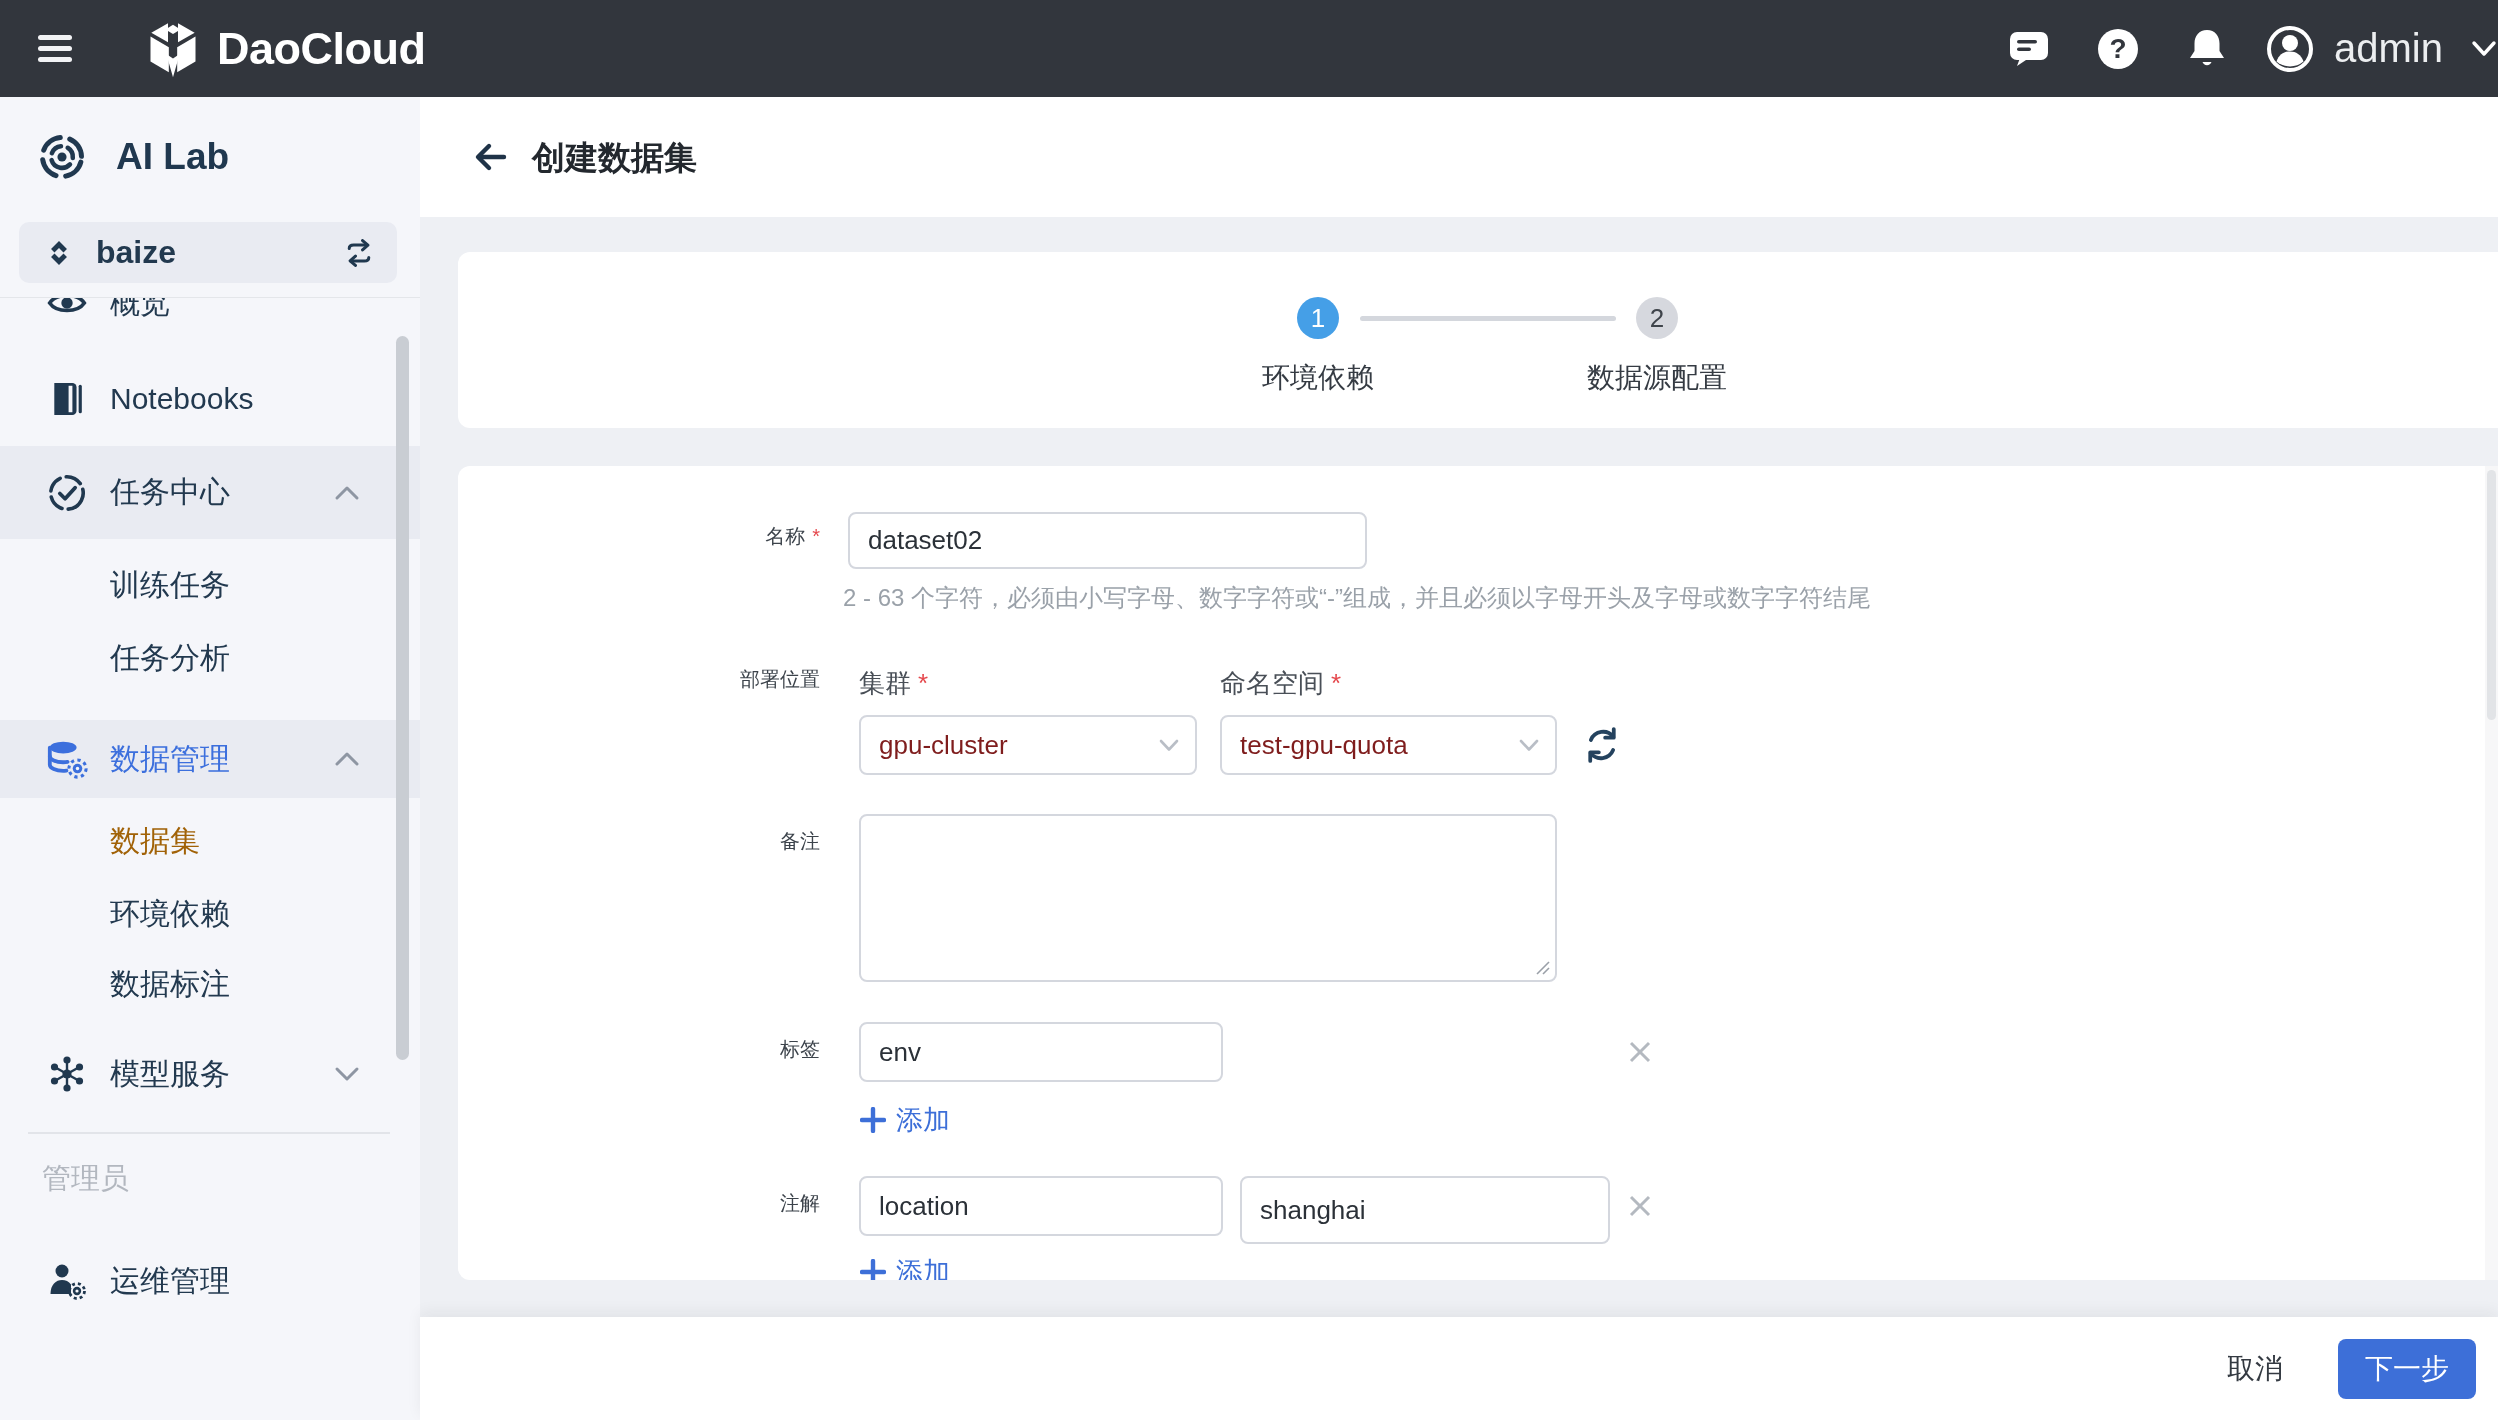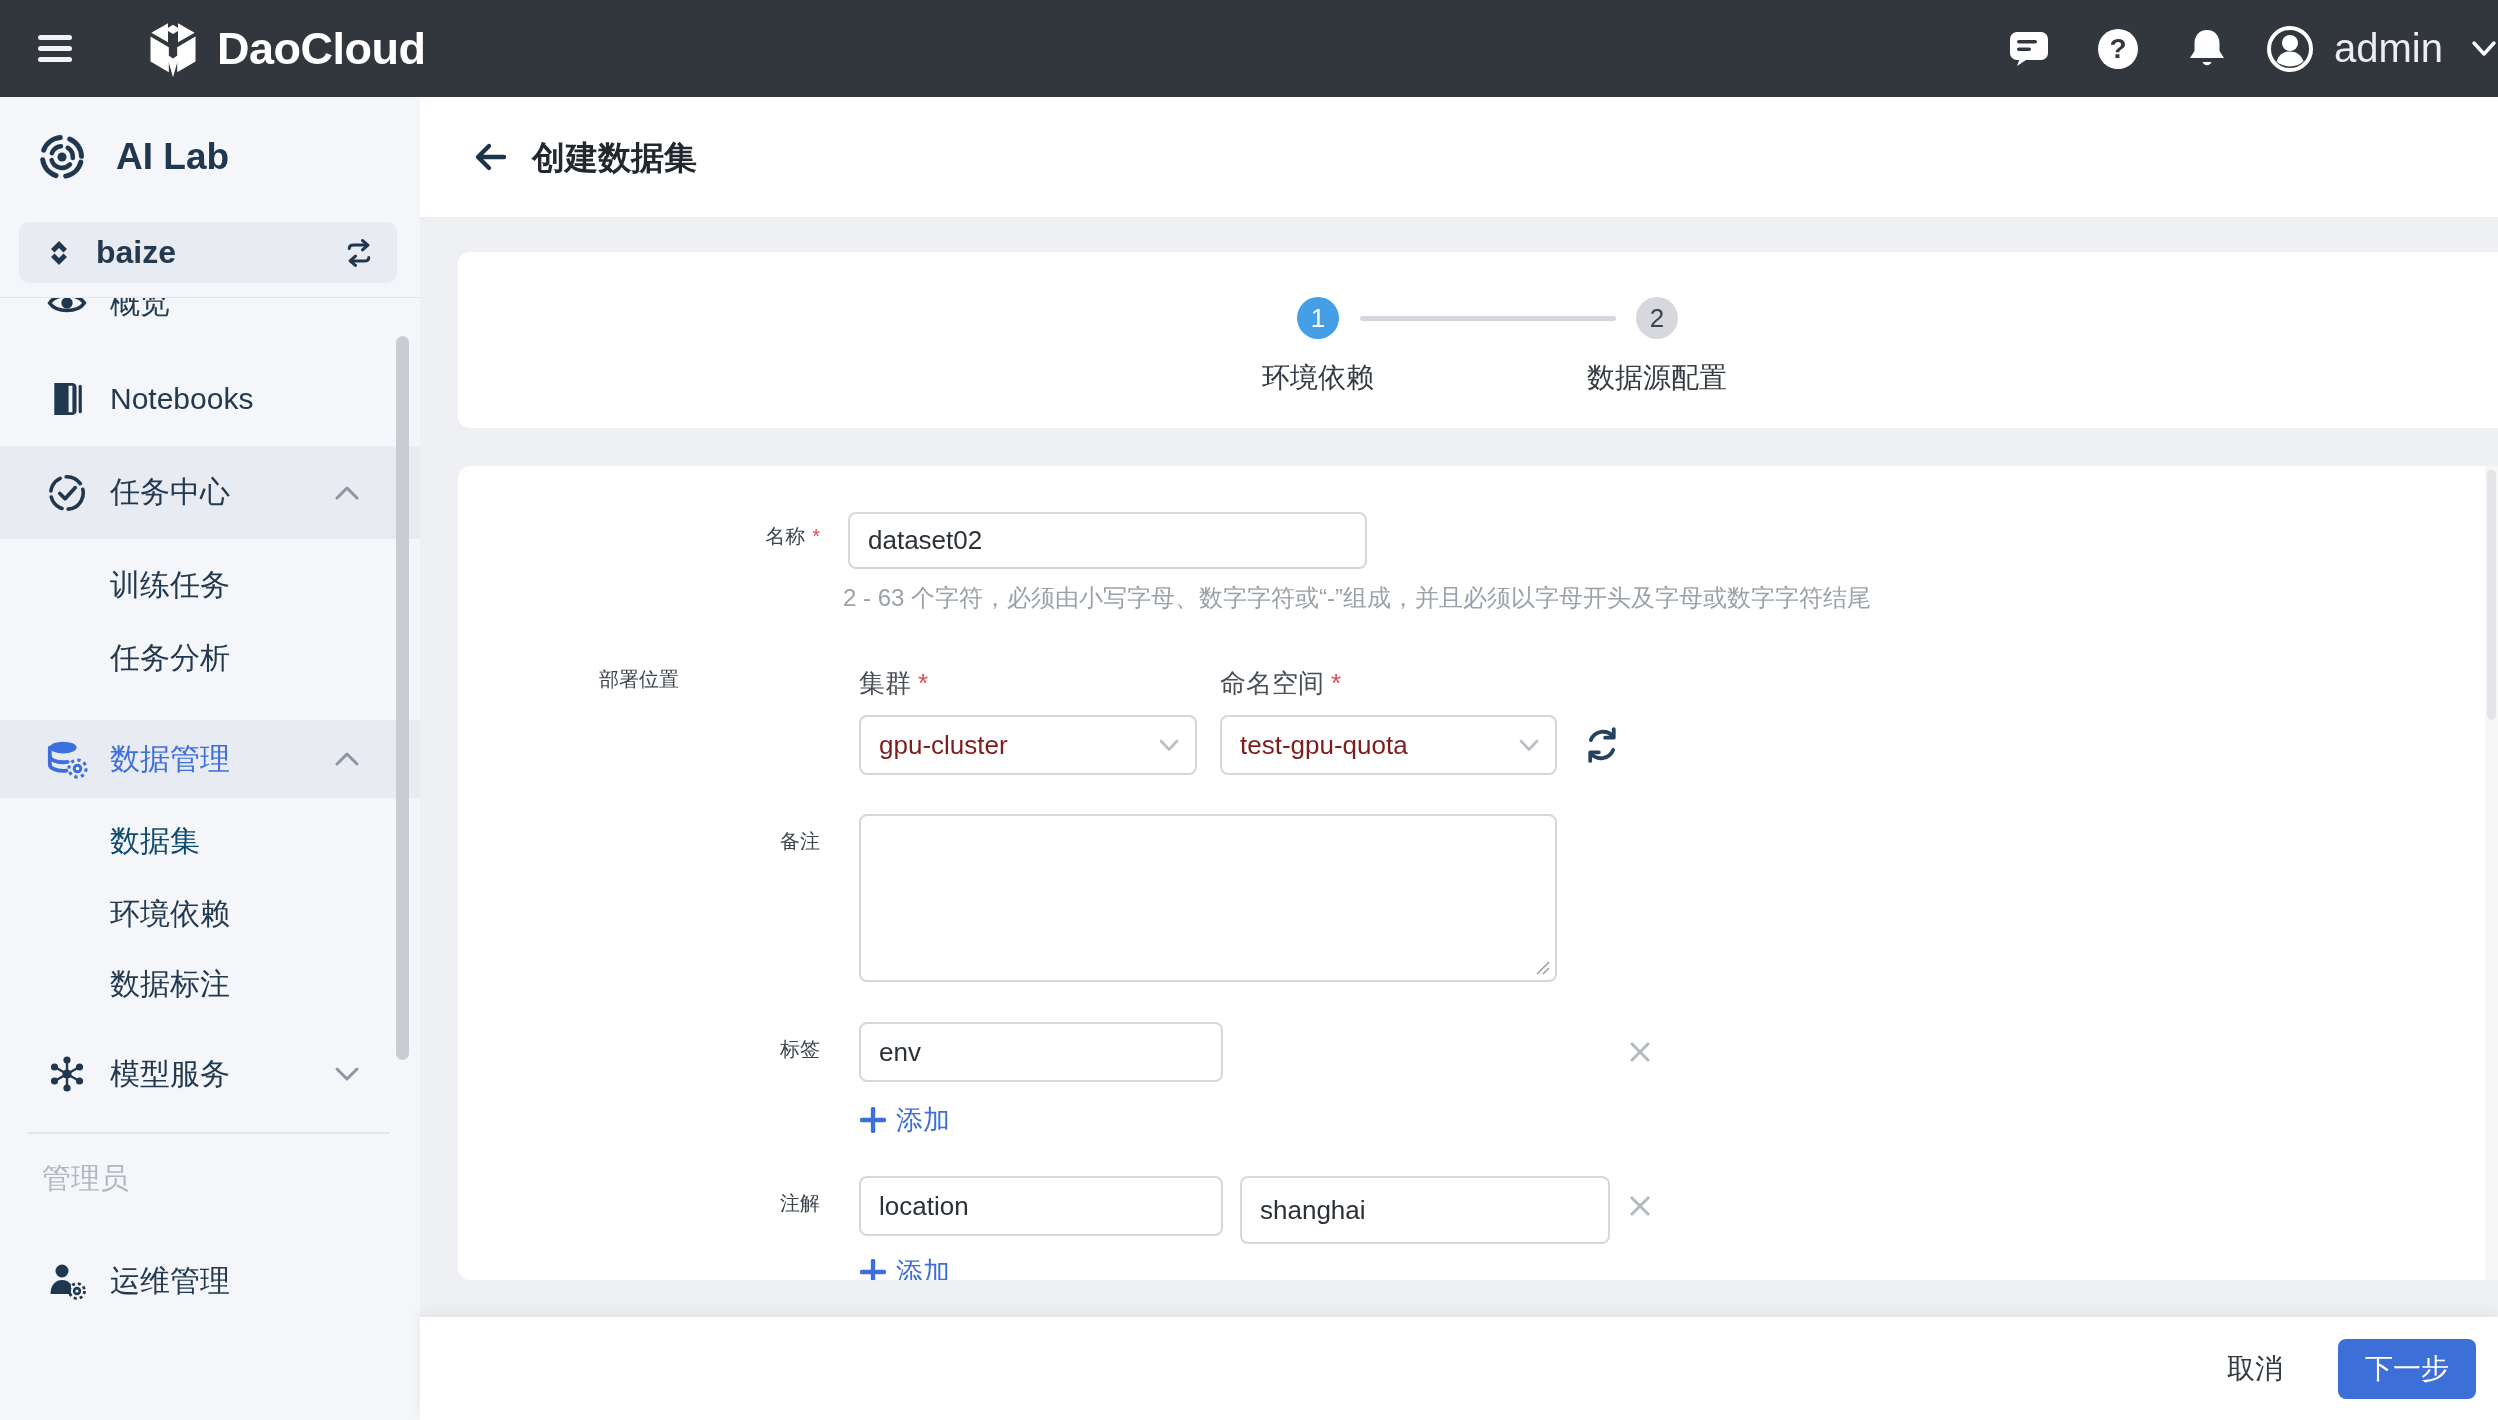--- a/index.html
+++ b/index.html
@@ -28,21 +28,21 @@
   .ws-name{font-size:32px;font-weight:600;color:#22394f;margin-left:22px;flex:1;}
   .ws-swap{margin-right:22px;display:flex;}
   .menu-scroll{position:absolute;left:0;top:200px;width:420px;height:940px;overflow:hidden;border-top:1px solid #e4e6ea;}
   .m-item{position:absolute;left:0;width:420px;display:flex;align-items:center;cursor:pointer;}
   .m-item .ic{position:absolute;left:46px;width:42px;height:42px;display:flex;align-items:center;justify-content:center;}
   .m-item .lbl{position:absolute;left:110px;font-size:30px;font-weight:500;color:#22394f;white-space:nowrap;}
   .m-item .grp-chev{position:absolute;left:334px;display:flex;}
   .m-item.hl{background:#e9ebf2;}
   .m-item.blue .lbl{color:#3c6fdd;}
   .sub .lbl{font-weight:500;}
-  .sub.active .lbl{color:#0c4a6e;}
+  .sub.active .lbl{color:#a16207;}
   .side-divider{position:absolute;left:28px;top:1035px;width:362px;height:0;border-top:2px solid #e2e4e9;}
   .side-section{position:absolute;left:42px;top:1062px;font-size:29px;color:#b2b7bf;}
   .side-scrollthumb{position:absolute;left:396px;top:239px;width:13px;height:724px;background:#c9cdd3;border-radius:7px;cursor:pointer;}
 
   
   .page-header{position:absolute;left:420px;top:97px;width:2078px;height:120px;background:#ffffff;}
   .back-btn{position:absolute;left:50px;top:40px;width:40px;height:40px;cursor:pointer;display:flex;align-items:center;justify-content:center;}
   .page-title{position:absolute;left:112px;top:39px;font-size:33px;font-weight:700;color:#23282e;}
 
   .stepper-card{position:absolute;left:458px;top:252px;width:2040px;height:176px;background:#ffffff;border-radius:12px 0 0 12px;}
@@ -302,21 +302,21 @@
     <div class="step-label slabel1">环境依赖</div>
     <div class="step-label slabel2">数据源配置</div>
   </div>
 
   <div class="form-card">
 
     <div class="flabel" style="top:57px;"><span>名称</span><span class="req">*</span></div>
     <input class="tinput" style="left: 390px; top: 46px; width: 519px;" value="dataset02">
     <div class="helper">2 - 63 个字符，必须由小写字母、数字字符或“-”组成，并且必须以字母开头及字母或数字字符结尾</div>
 
-    <div class="flabel" style="top:200px;text-align:center;">部署位置</div>
+    <div class="flabel" style="top:200px;">部署位置</div>
     <div class="sublabel" style="left:401px;top:200px;"><span>集群</span><span class="req">*</span></div>
     <div class="sublabel" style="left:762px;top:200px;"><span>命名空间</span><span class="req">*</span></div>
 
     <div class="sel" style="left:401px;top:249px;width:338px;">
       <span>gpu-cluster</span>
       <svg width="20" height="13" viewBox="0 0 20 13">
           <polyline points="2,2 10,10.5 18,2" fill="none" stroke="#b9bec6" stroke-width="2.6" stroke-linecap="round" stroke-linejoin="round"></polyline>
         </svg>
     </div>
     <div class="sel" style="left:762px;top:249px;width:337px;">

